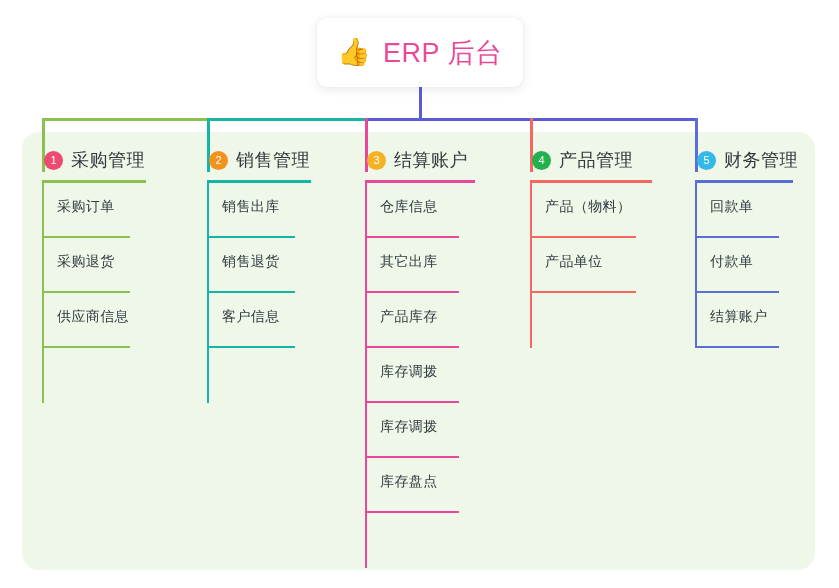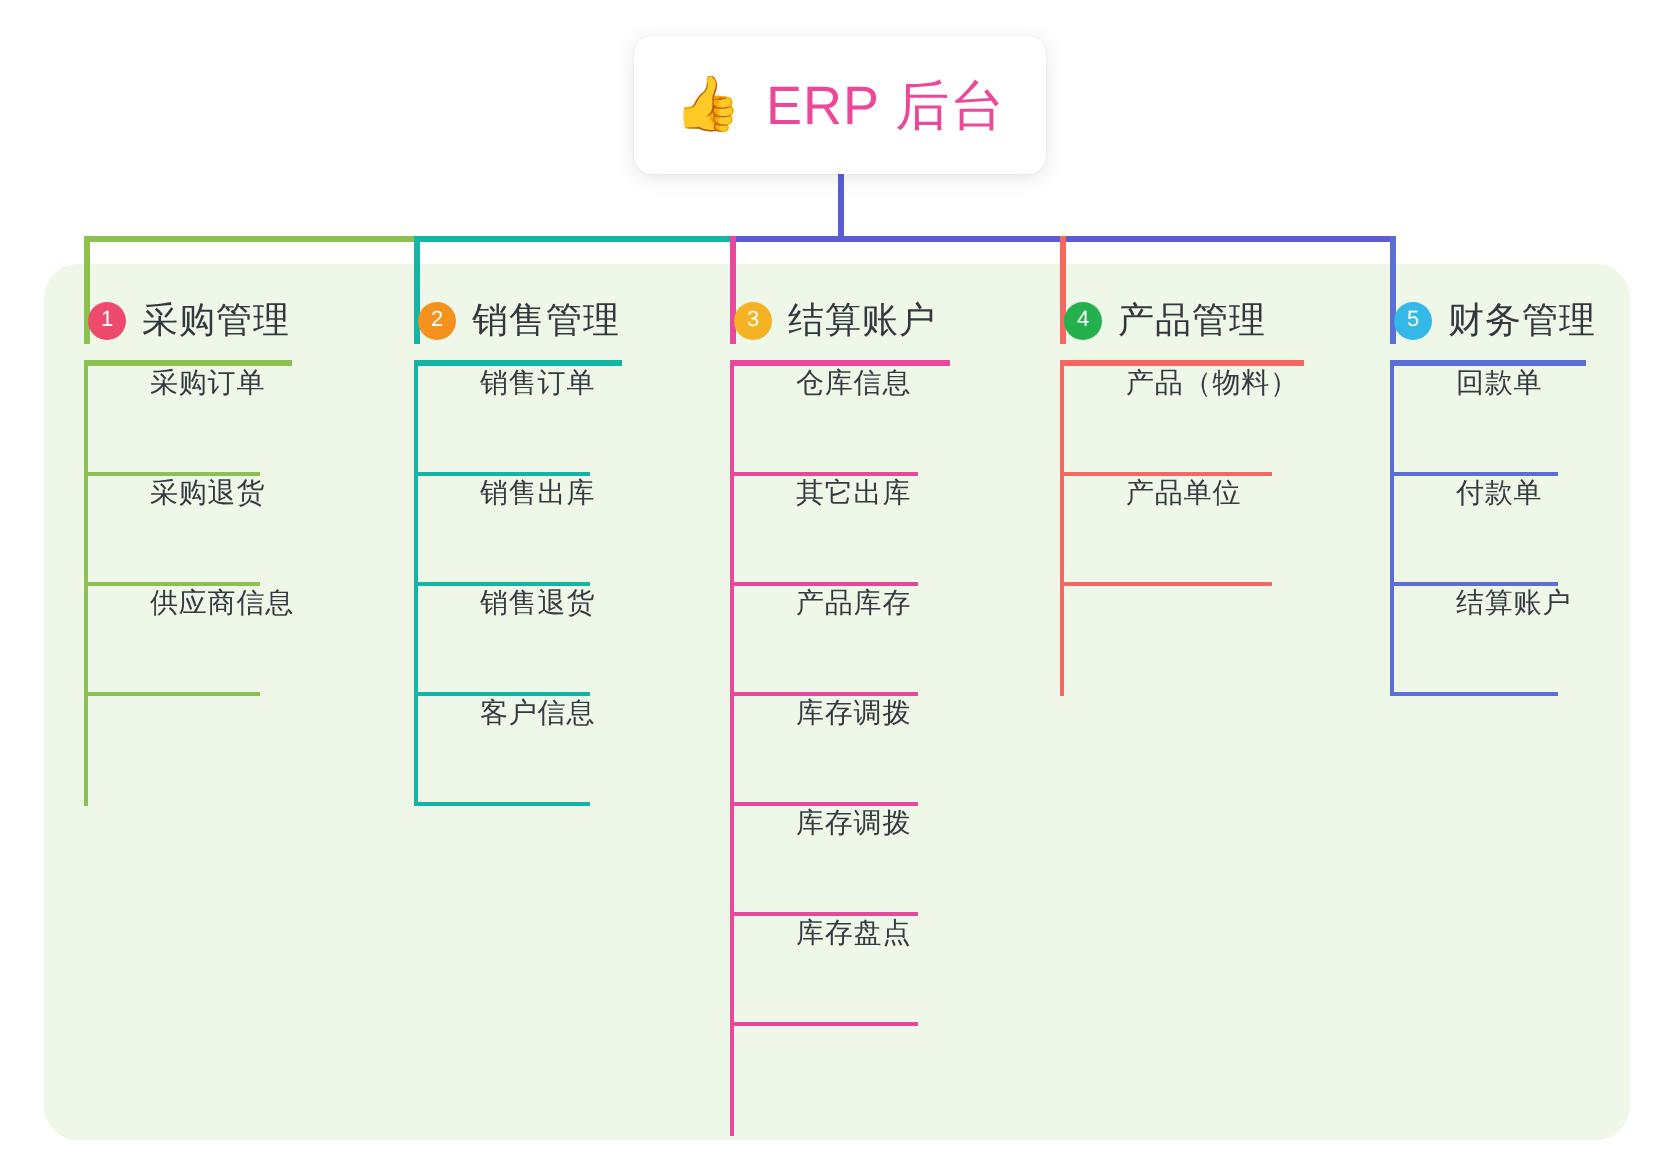--- a/index.html
+++ b/index.html
@@ -70,22 +70,22 @@
   }
   .col-head-rule { height: 3px; margin-top: 7px; }
 
   .items { position: relative; padding-top: 0px; }
   .rail { position: absolute; left: 0px; top: 0px; width: 2px; }
 
   .item {
     position: relative;
     height: 55px;
     display: flex;
-    align-items: flex-start;
-    padding-left: 33px;
+    align-items: center;
+    padding-left: 15px;
     padding-bottom: 2px;
   }
   .item-label {
     font-size: 14px;
     color: #333a40;
     white-space: nowrap;
     letter-spacing: 0.4px;
     padding-bottom: 5px;
   }
   .item-rule {
@@ -143,24 +143,20 @@
       </div>
       <div class="column" style="left: 207px; top: 147px;">
         <div class="col-head">
           <span class="badge" style="background: rgb(245, 146, 30);">2</span>
           <span class="col-title">销售管理</span>
         </div>
         <div class="col-head-rule" style="width: 104px; background: rgb(20, 181, 165);"></div>
         <div class="items">
           <div class="rail" style="height: 220px; background: rgb(20, 181, 165);"></div>
           <div class="item">
-            <span class="item-label">销售订单</span>
-            <div class="item-rule" style="width: 88px; background: rgb(20, 181, 165);"></div>
-          </div>
-          <div class="item">
             <span class="item-label">销售出库</span>
             <div class="item-rule" style="width: 88px; background: rgb(20, 181, 165);"></div>
           </div>
           <div class="item">
             <span class="item-label">销售退货</span>
             <div class="item-rule" style="width: 88px; background: rgb(20, 181, 165);"></div>
           </div>
           <div class="item">
             <span class="item-label">客户信息</span>
             <div class="item-rule" style="width: 88px; background: rgb(20, 181, 165);"></div>

